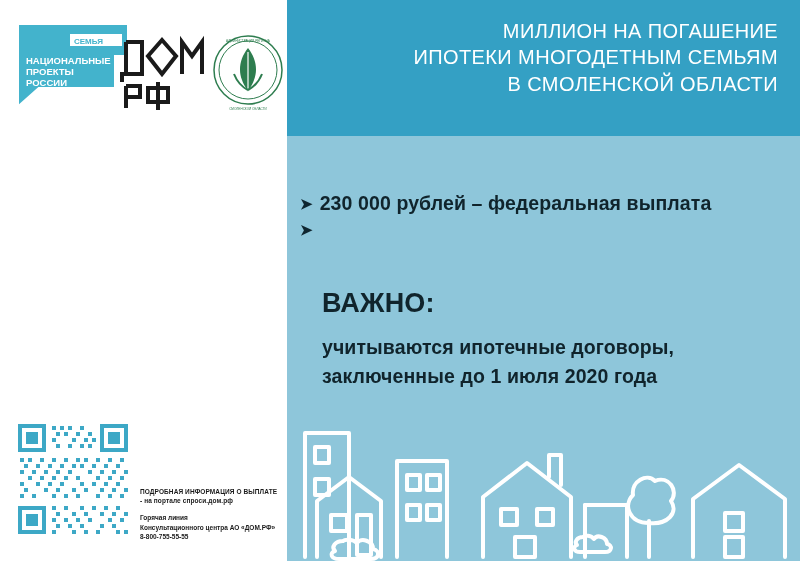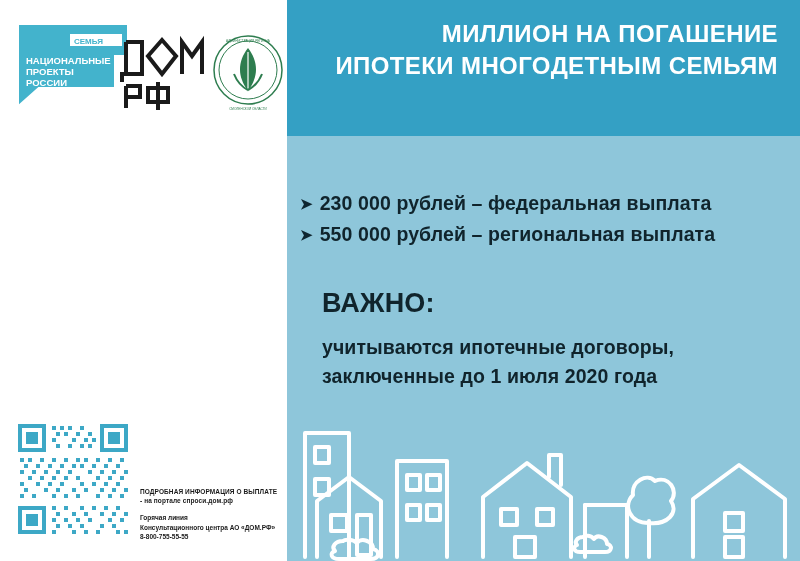--- a/index.html
+++ b/index.html
@@ -107,22 +107,22 @@
     height: 136px;
     background: #34a0c4;
   }
   .header-title {
     position: absolute;
     left: 297px;
     top: 18px;
     width: 493px;
     text-align: right;
     color: #ffffff;
-    font-size: 24px;
-    font-weight: bold;
+    font-size: 20px;
+    font-weight: normal;
     line-height: 1.32;
     letter-spacing: 0.4px;
     text-transform: uppercase;
     padding-right: 12px;
     box-sizing: border-box;
   }
 
   
   .bullets {
     position: absolute;
@@ -359,30 +359,30 @@
       </p>
     </div>
   </div>
 
   <div class="right-panel"></div>
   <div class="header-band"></div>
 
   <div class="header-title">
     <div>МИЛЛИОН НА ПОГАШЕНИЕ</div>
     <div>ИПОТЕКИ МНОГОДЕТНЫМ СЕМЬЯМ</div>
+    <div>В СМОЛЕНСКОЙ ОБЛАСТИ</div>
   </div>
 
   <div class="bullets">
     <div class="bullet-row">
       <span class="bullet-arrow">➤</span>
       <span>230 000 рублей – федеральная выплата</span>
     </div>
     <div class="bullet-row">
       <span class="bullet-arrow">➤</span>
-      <span>550 000 рублей – региональная выплата</span>
     </div>
   </div>
 
   <div class="important">
     <div class="important-title">ВАЖНО:</div>
     <div class="important-line">учитываются ипотечные договоры,</div>
     <div class="important-line">заключенные до 1 июля 2020 года</div>
   </div>
 
   <div class="skyline">

